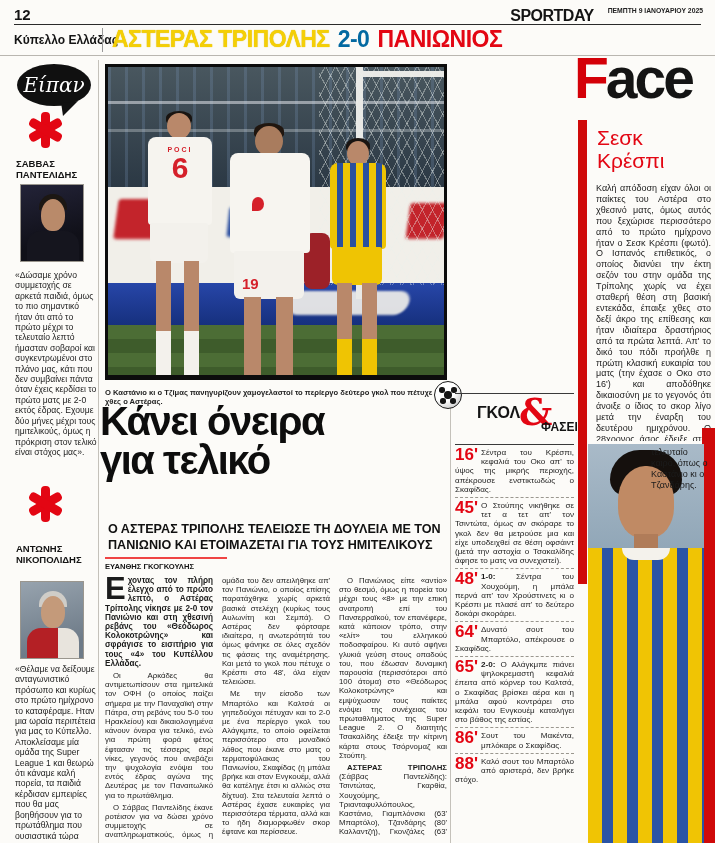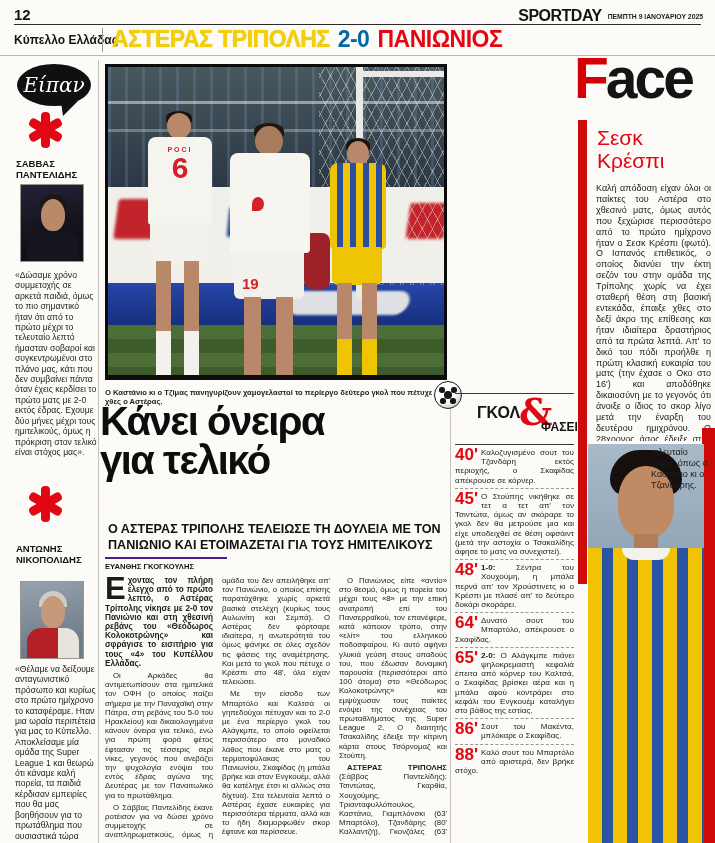--- a/index.html
+++ b/index.html
@@ -4,21 +4,21 @@
 <style>
   *{box-sizing:border-box;margin:0;padding:0}
   html,body{background:#e9e7e2}
   .page{position:relative;width:715px;height:843px;margin:0 auto;background:#fcfbf8;
         font-family:"Liberation Sans",sans-serif;color:#141414;overflow:hidden}
   .abs{position:absolute}
   .nl{white-space:pre-line}
 
   
   .pagenum{left:14px;top:6px;font-size:15px;font-weight:700}
-  .brand-wrap{right:12px;top:7px;display:flex;align-items:center;gap:6px}
+  .brand-wrap{right:12px;top:7px;display:flex;align-items:flex-start;gap:14px}
   .brand{font-size:16px;font-weight:900;letter-spacing:-.5px}
   .edition-date{font-size:6.8px;font-weight:700;color:#222}
   .hline-a{left:14px;top:24px;width:687px;height:1px;background:#2a2a2a}
   .section-label{left:14px;top:33px;font-size:12px;font-weight:900}
   .vdiv{left:102px;top:28px;width:1px;height:24px;background:#999}
   .scoreline{left:112px;top:26px;font-size:23px;font-weight:900;letter-spacing:-.5px;display:flex;gap:8px;align-items:baseline}
   .score-home{color:#f4cf06;text-shadow:0 0 1px #d8b300}
   .score-num{color:#0369a1}
   .score-away{color:#e30613}
   .hline-b{left:0;top:55px;width:715px;height:1px;background:#b9b6b0}
@@ -108,21 +108,21 @@
   .plD .shorts{left:6px;top:102px;width:48px;height:36px;background:#efc403;text-align:center}
   .numdark{font-size:13px;font-weight:900;color:#1d3a7c;display:block;margin-top:12px}
   .plD .leg.l1{left:11px;top:136px;height:56px}.plD .leg.l2{left:34px;top:136px;height:56px}
   .plD .sock.s1{left:11px;top:190px;height:40px;background:#efc403}.plD .sock.s2{left:34px;top:190px;height:40px;background:#efc403}
 
   .caption{left:105px;top:388px;width:332px;font-size:7.6px;font-weight:700;color:#222}
 
   
   .headline{left:100px;top:402px;width:350px;font-size:40px;font-weight:900;line-height:.97;letter-spacing:-1.5px;color:#0d0d0d}
   .subhead{left:108px;top:521px;width:335px;font-size:12.6px;font-weight:900;line-height:1.3;color:#111}
-  .byline{left:105px;top:557px;width:122px;font-size:7.6px;font-weight:900;border-top:2px solid #4c1d95;padding-top:3px}
+  .byline{left:105px;top:557px;width:122px;font-size:7.6px;font-weight:900;border-top:2px solid #ef4444;padding-top:3px}
   .article{left:105px;top:576px;width:342px;height:267px;column-count:3;column-gap:9px;
            font-size:7.8px;line-height:9.2px;text-align:justify;overflow:hidden;color:#1b1b1b}
   .article p{margin:0 0 3px 0;text-indent:8px}
   .article p.lead{text-indent:0;font-weight:700;font-size:8.2px}
   .dropcap{float:left;font-size:31px;line-height:26px;font-weight:900;padding:0 2px 0 0}
   .lineup b{font-weight:900}
 
   
   .gcol-line-left{left:450px;top:394px;width:1px;height:449px;background:#c4c1ba}
   .goals{left:455px;top:393px;width:119px}
@@ -286,21 +286,21 @@
   <div class="abs ball ball-big"></div>
   <div class="abs goals">
     <div class="g-topline"></div>
     <div class="g-header">
       <span class="g-t1">ΓΚΟΛ</span>
       <span class="g-amp">&amp;</span>
       <span class="g-t2">ΦΑΣΕΙΣ</span>
     </div>
     <div class="g-list">
       <div class="g-event">
-        <span class="g-min">40'</span><span class="g-score"></span> <span>Καλοζυγισμένο σουτ του Τζανδάρη εκτός περιοχής, ο Σκαφίδας απέκρουσε σε κόρνερ.</span>
+        <span class="g-min">16'</span><span class="g-score"></span> <span>Σέντρα του Κρέσπι, κεφαλιά του Οκο απ' το ύψος της μικρής περιοχής, απέκρουσε ενστικτωδώς ο Σκαφίδας.</span>
       </div>
       <div class="g-event">
         <span class="g-min">45'</span><span class="g-score"></span> <span>Ο Στούπης νικήθηκε σε τετ α τετ απ' τον Τσιντώτα, όμως αν σκόραρε το γκολ δεν θα μετρούσε μια και είχε υποδειχθεί σε θέση οφσάιντ (μετά την αστοχία ο Τσακαλίδης άφησε το ματς να συνεχιστεί).</span>
       </div>
       <div class="g-event">
         
         <span class="g-min">48'</span><span class="g-score">1-0:</span> <span>Σέντρα του Χουχούμη, η μπάλα περνά απ' τον Χρούστινετς κι ο Κρέσπι με πλασέ απ' το δεύτερο δοκάρι σκοράρει.</span>
       </div>
       <div class="g-event">
         <span class="g-min">64'</span><span class="g-score"></span> <span>Δυνατό σουτ του Μπαρτόλο, απέκρουσε ο Σκαφίδας.</span>

